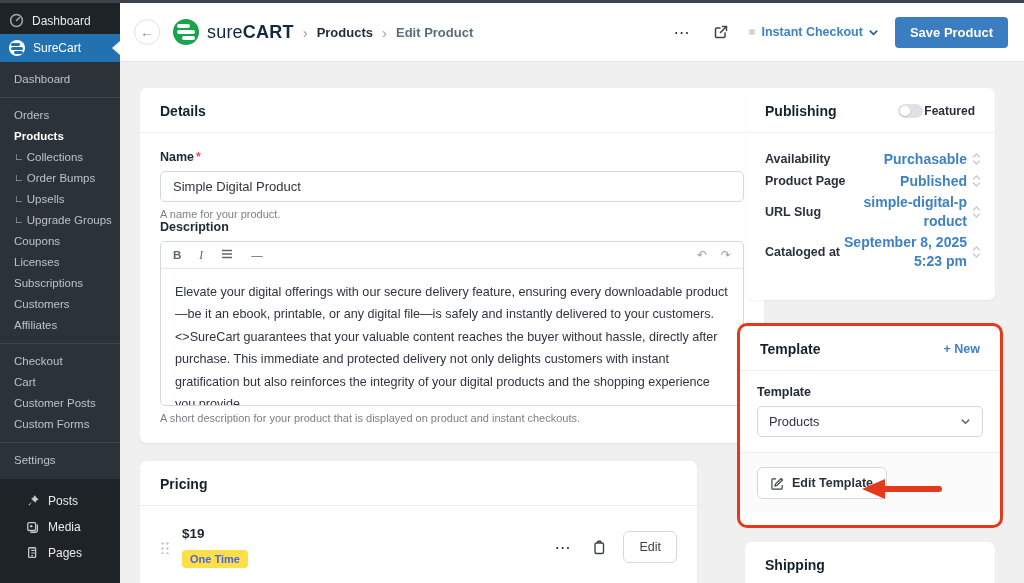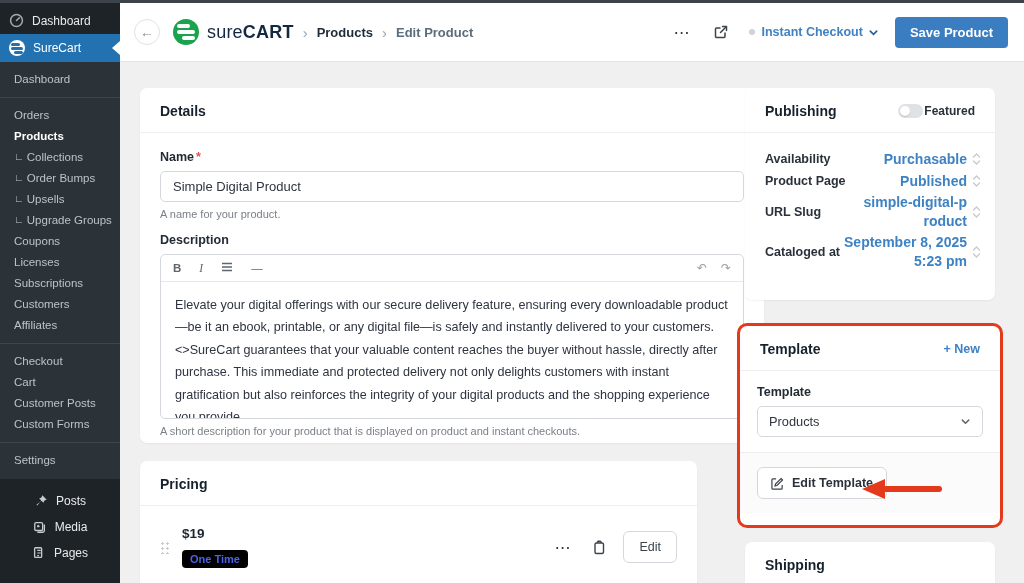--- a/index.html
+++ b/index.html
@@ -22,21 +22,21 @@
   .sc-logo-side i, .sc-logo-head i { position:absolute; left:2px; right:2px; height:2.5px; background:#2271b1; border-radius:2px; display:block; }
   .sc-logo-side i:nth-child(1){ top:3px; right:5px; }
   .sc-logo-side i:nth-child(2){ top:7px; }
   .sc-logo-side i:nth-child(3){ top:11px; left:5px; }
   .sc-sub { background:#2c3338; padding:7px 0 8px; font-size:11.5px; color:#bdc2c7; }
   .sub-item { display:block; padding:4px 14px; line-height:13px; cursor:pointer; white-space:nowrap; }
   .sub-item .corner { font-size:10px; margin-right:3px; position:relative; top:-1px; }
   .sub-current { color:#fff; font-weight:700; }
   .sub-div { border-top:1px solid rgba(255,255,255,.09); margin:7px 0; }
   .wp-bottom { background:#1d2327; padding:9px 0 0; }
-  .wp-bottom .wp-item { padding:6px 26px;justify-content:center; }
+  .wp-bottom .wp-item { padding:6px 26px; }
 
   
   .header { position:absolute; left:120px; top:3px; width:904px; height:59px; background:#fff; border-bottom:1px solid #e3e5e8; z-index:10; display:flex; align-items:center; padding:0 16px 0 14px; }
   .back-btn { width:26px; height:26px; border:1px solid #e0e2e5; border-radius:50%; background:#fff; color:#8b9197; font-size:14px; line-height:24px; text-align:center; cursor:pointer; flex:0 0 auto; }
   .sc-logo-head { width:26px; height:26px; border-radius:50%; background:#18a34c; position:relative; overflow:hidden; margin-left:13px; flex:0 0 auto; }
   .sc-logo-head i { background:#fff; height:3.5px; left:4px; right:4px; }
   .sc-logo-head i:nth-child(1){ top:5px; right:9px; }
   .sc-logo-head i:nth-child(2){ top:11px; }
   .sc-logo-head i:nth-child(3){ top:17px; left:9px; }
   .wordmark { margin-left:8px; font-size:18px; color:#14293f; letter-spacing:.2px; white-space:nowrap; }
@@ -57,37 +57,37 @@
   .card-head { display:flex; align-items:center; justify-content:space-between; padding:15px 20px 13px; border-bottom:1px solid #edeef1; }
   .card-title { font-size:14px; font-weight:700; color:#16212e; }
   .card-body { padding:17px 20px; }
 
   
   .card-details { left:140px; top:88px; width:624px; height:355px; }
   .field-label { font-size:12.5px; font-weight:700; color:#232b35; margin-bottom:7px; }
   .req { color:#e65054; margin-left:2px; }
   .text-input { width:100%; height:31px; border:1px solid #d4d8dd; border-radius:5px; padding:0 12px; font-family:inherit; font-size:13px; color:#2f3540; outline:none; }
   .help { font-size:11px; color:#7b8188; margin-top:6px; }
-  .desc-block { margin-top:13px; }
+  .desc-block { }
   .editor { border:1px solid #d4d8dd; border-radius:5px; overflow:hidden; }
   .toolbar { display:flex; align-items:center; height:27px; border-bottom:1px solid #e6e8eb; padding:0 12px; color:#5f666d; }
   .tb-btn { font-size:11.5px; margin-right:18px; cursor:pointer; }
   .tb-bold { font-weight:700; }
   .tb-italic { font-style:italic; font-family:"Liberation Serif","DejaVu Serif",serif; }
   .tb-spacer { flex:1; }
   .tb-undo,.tb-redo { font-size:12px; margin:0 0 0 14px; color:#9aa0a6; cursor:pointer; }
   .editor-body { padding:12px 14px; font-size:12.6px; line-height:1.78; color:#2e3440; height:136px; overflow:hidden; }
 
   
   .card-pricing { left:140px; top:461px; width:557px; height:140px; }
   .price-row { display:flex; align-items:center; padding:20px 20px 0; }
   .drag-handle { width:11px; height:14px; margin-right:11px; cursor:grab; opacity:.55;
      background-image:radial-gradient(#9aa0a6 1.1px, transparent 1.2px); background-size:5px 5px; background-position:0 1px; }
   .price-col .amount { font-size:13.5px; font-weight:700; color:#1c2530; }
-  .badge { display:inline-block; margin-top:9px; background:#000000; color:#4a63e7; font-size:11px; font-weight:700; padding:3px 8px; border-radius:4px; }
+  .badge { display:inline-block; margin-top:9px; background:#fde047; color:#4a63e7; font-size:11px; font-weight:700; padding:3px 8px; border-radius:4px; }
   .price-actions { margin-left:auto; display:flex; align-items:center; gap:17px; }
   .clip-icon { color:#3c434a; display:flex; cursor:pointer; }
   .edit-btn { border:1px solid #d4d8dd; background:#fff; border-radius:6px; font-family:inherit; font-size:12.5px; color:#3a424a; padding:8px 15px; cursor:pointer; }
 
   
   .card-publishing { left:745px; top:88px; width:250px; height:212px; }
   .toggle-wrap { display:flex; align-items:center; gap:1px; }
   .toggle { width:25px; height:14px; border-radius:8px; background:#dfe1e5; position:relative; cursor:pointer; }
   .toggle .knob { position:absolute; left:2px; top:2px; width:10px; height:10px; border-radius:50%; background:#fff; box-shadow:0 1px 1px rgba(0,0,0,.15); }
   .toggle-label { font-size:12px; font-weight:600; color:#2a313a; }

